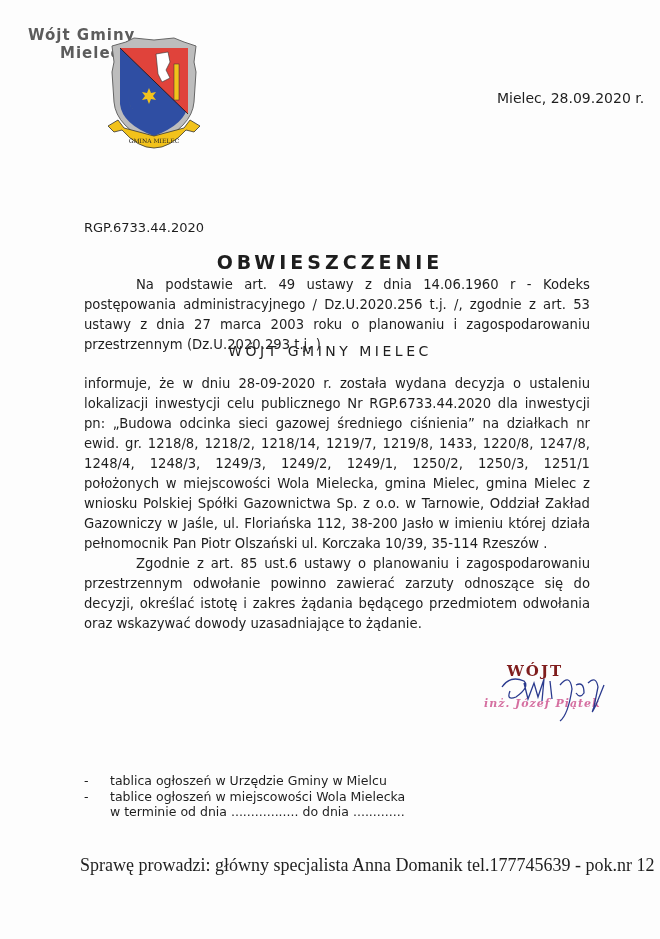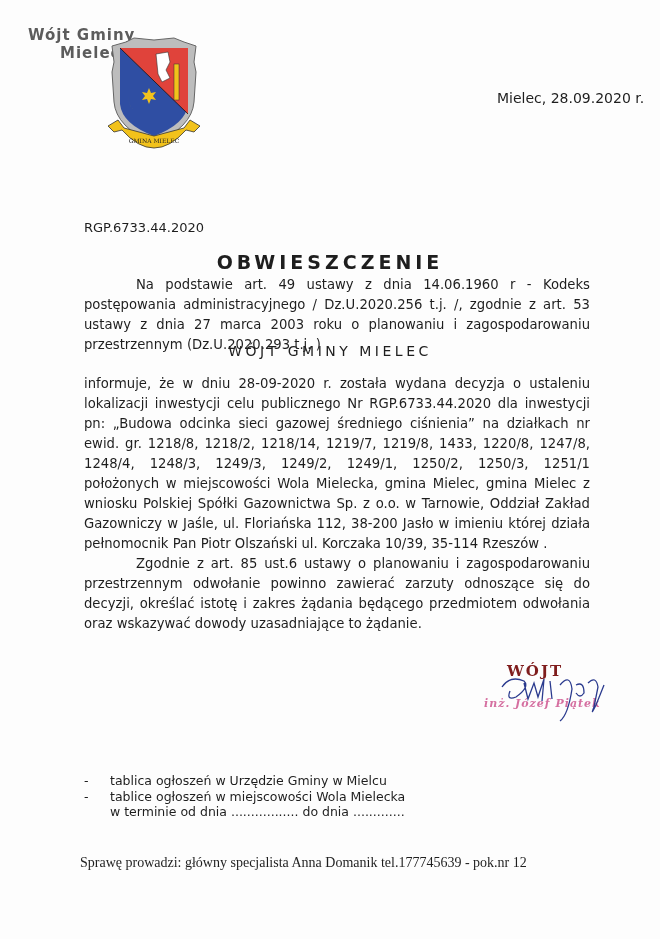--- a/index.html
+++ b/index.html
@@ -37,21 +37,21 @@
   }
   .sig-name {
     left: 484px; top: 697px; color: #d56fa0; font-family: "DejaVu Serif", serif;
     font-weight: bold; font-style: italic; font-size: 11px; letter-spacing: 1px;
   }
   .notice-list { left: 84px; top: 773px; font-size: 12.5px; line-height: 15.5px; }
   .notice-item { display: flex; }
   .notice-item .dash { width: 26px; }
   .notice-item .txt { display: block; }
   .footer {
-    left: 80px; top: 855px; font-family: "Liberation Serif", serif; font-size: 14px;
+    left: 80px; top: 855px; font-family: "Liberation Serif", serif; font-size: 18px;
   }
 </style>
 </head>
 <body>
 
 <div class="abs stamp-top">
   <span>Wójt Gminy</span>
   <span class="l2">Mielec</span>
 </div>
 

